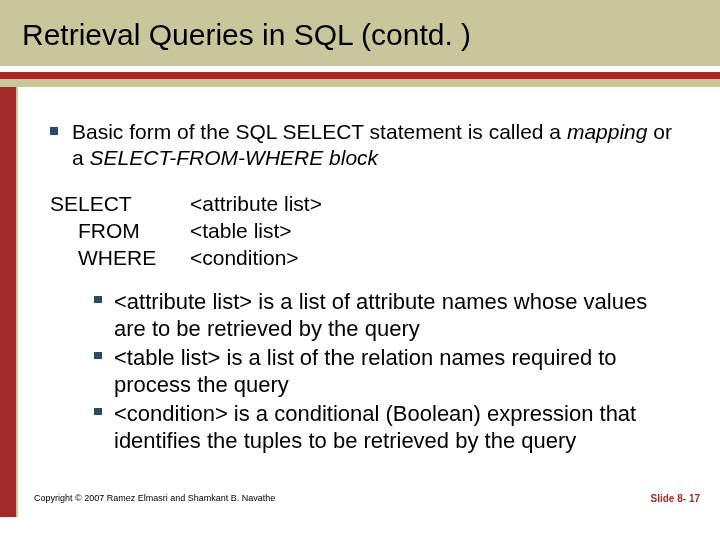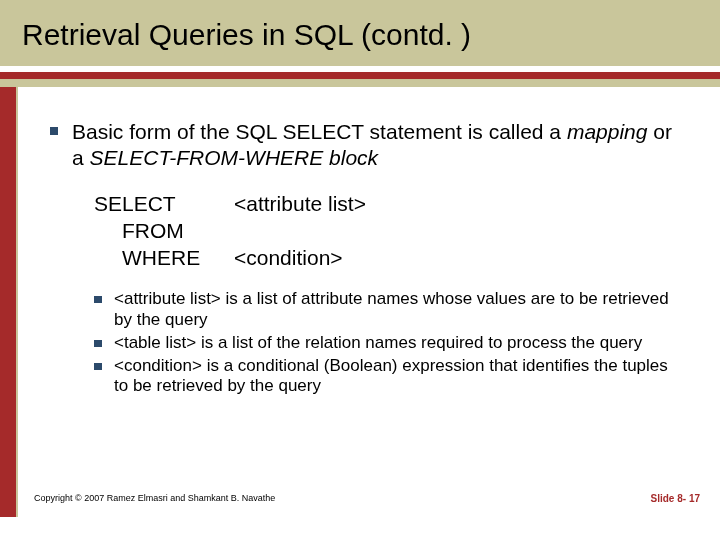--- a/index.html
+++ b/index.html
@@ -71,30 +71,30 @@
     font-size: 21px;
     line-height: 1.25;
     color: #000;
   }
   .main-text i { font-style: italic; }
   .syntax-block {
     margin: 0 0 18px 0;
     font-size: 21px;
     line-height: 1.3;
   }
-  .syntax-row { display: flex; margin-left: 44px; }
+  .syntax-row { display: flex; }
   .kw { width: 140px; font-weight: 400; }
   .kw.indent { padding-left: 28px; }
   .ph { }
   .sub-list {
     padding-left: 44px;
   }
   .sub-list .bullet-row { margin-bottom: 2px; }
   .sub-text {
-    font-size: 17px;
+    font-size: 22px;
     line-height: 1.22;
     color: #000;
   }
   .footer {
     position: absolute;
     left: 0;
     right: 0;
     bottom: 0;
     height: 30px;
     display: flex;
@@ -137,20 +137,21 @@
         </div>
       </div>
 
       <div class="syntax-block">
         <div class="syntax-row">
           <div class="kw">SELECT</div>
           <div class="ph">&lt;attribute list&gt;</div>
         </div>
         <div class="syntax-row">
           <div class="kw indent">FROM</div>
+          <div class="ph">&lt;table list&gt;</div>
         </div>
         <div class="syntax-row">
           <div class="kw indent">WHERE</div>
           <div class="ph">&lt;condition&gt;</div>
         </div>
       </div>
 
       <div class="sub-list">
         <div class="bullet-row">
           <div class="sq small"></div>

